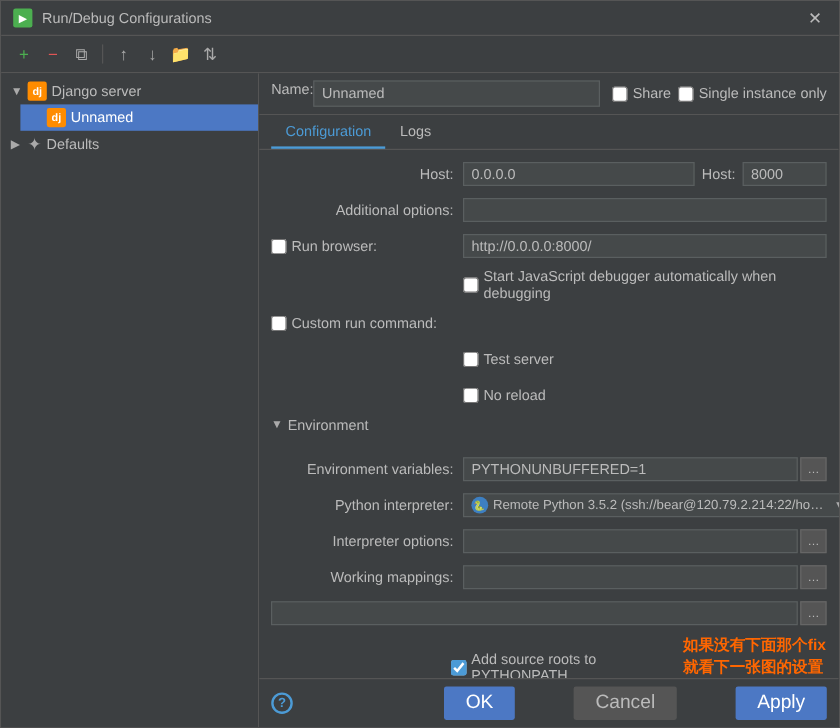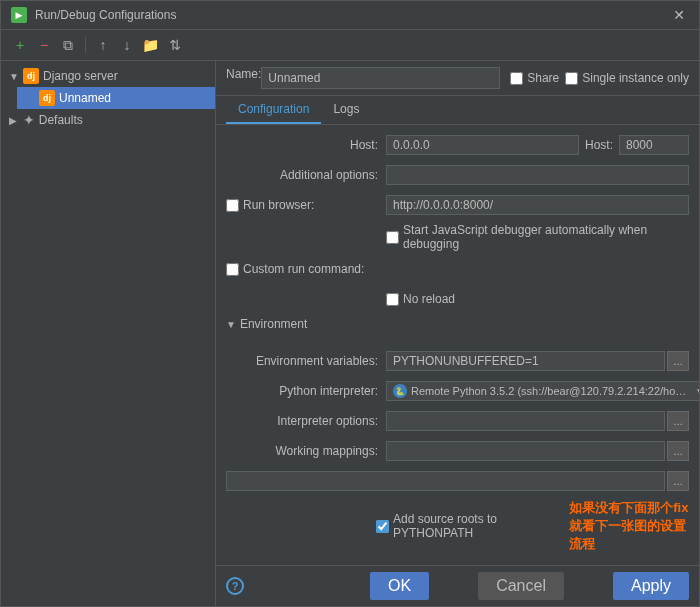--- a/index.html
+++ b/index.html
@@ -424,20 +424,27 @@
 
         <div class="form-row">
           <span class="form-label">
             <label class="checkbox-label">
               <input type="checkbox" style="">
               <span>Custom run command:</span>
             </label>
           </span>
         </div>
 
+        <div class="form-row">
+          <span class="form-label"></span>
+          <label class="checkbox-label">
+            <input type="checkbox" style="">
+            <span>Test server</span>
+          </label>
+        </div>
 
         <div class="form-row">
           <span class="form-label"></span>
           <label class="checkbox-label">
             <input type="checkbox" style="">
             <span>No reload</span>
           </label>
         </div>
 
         <div class="section-divider">

